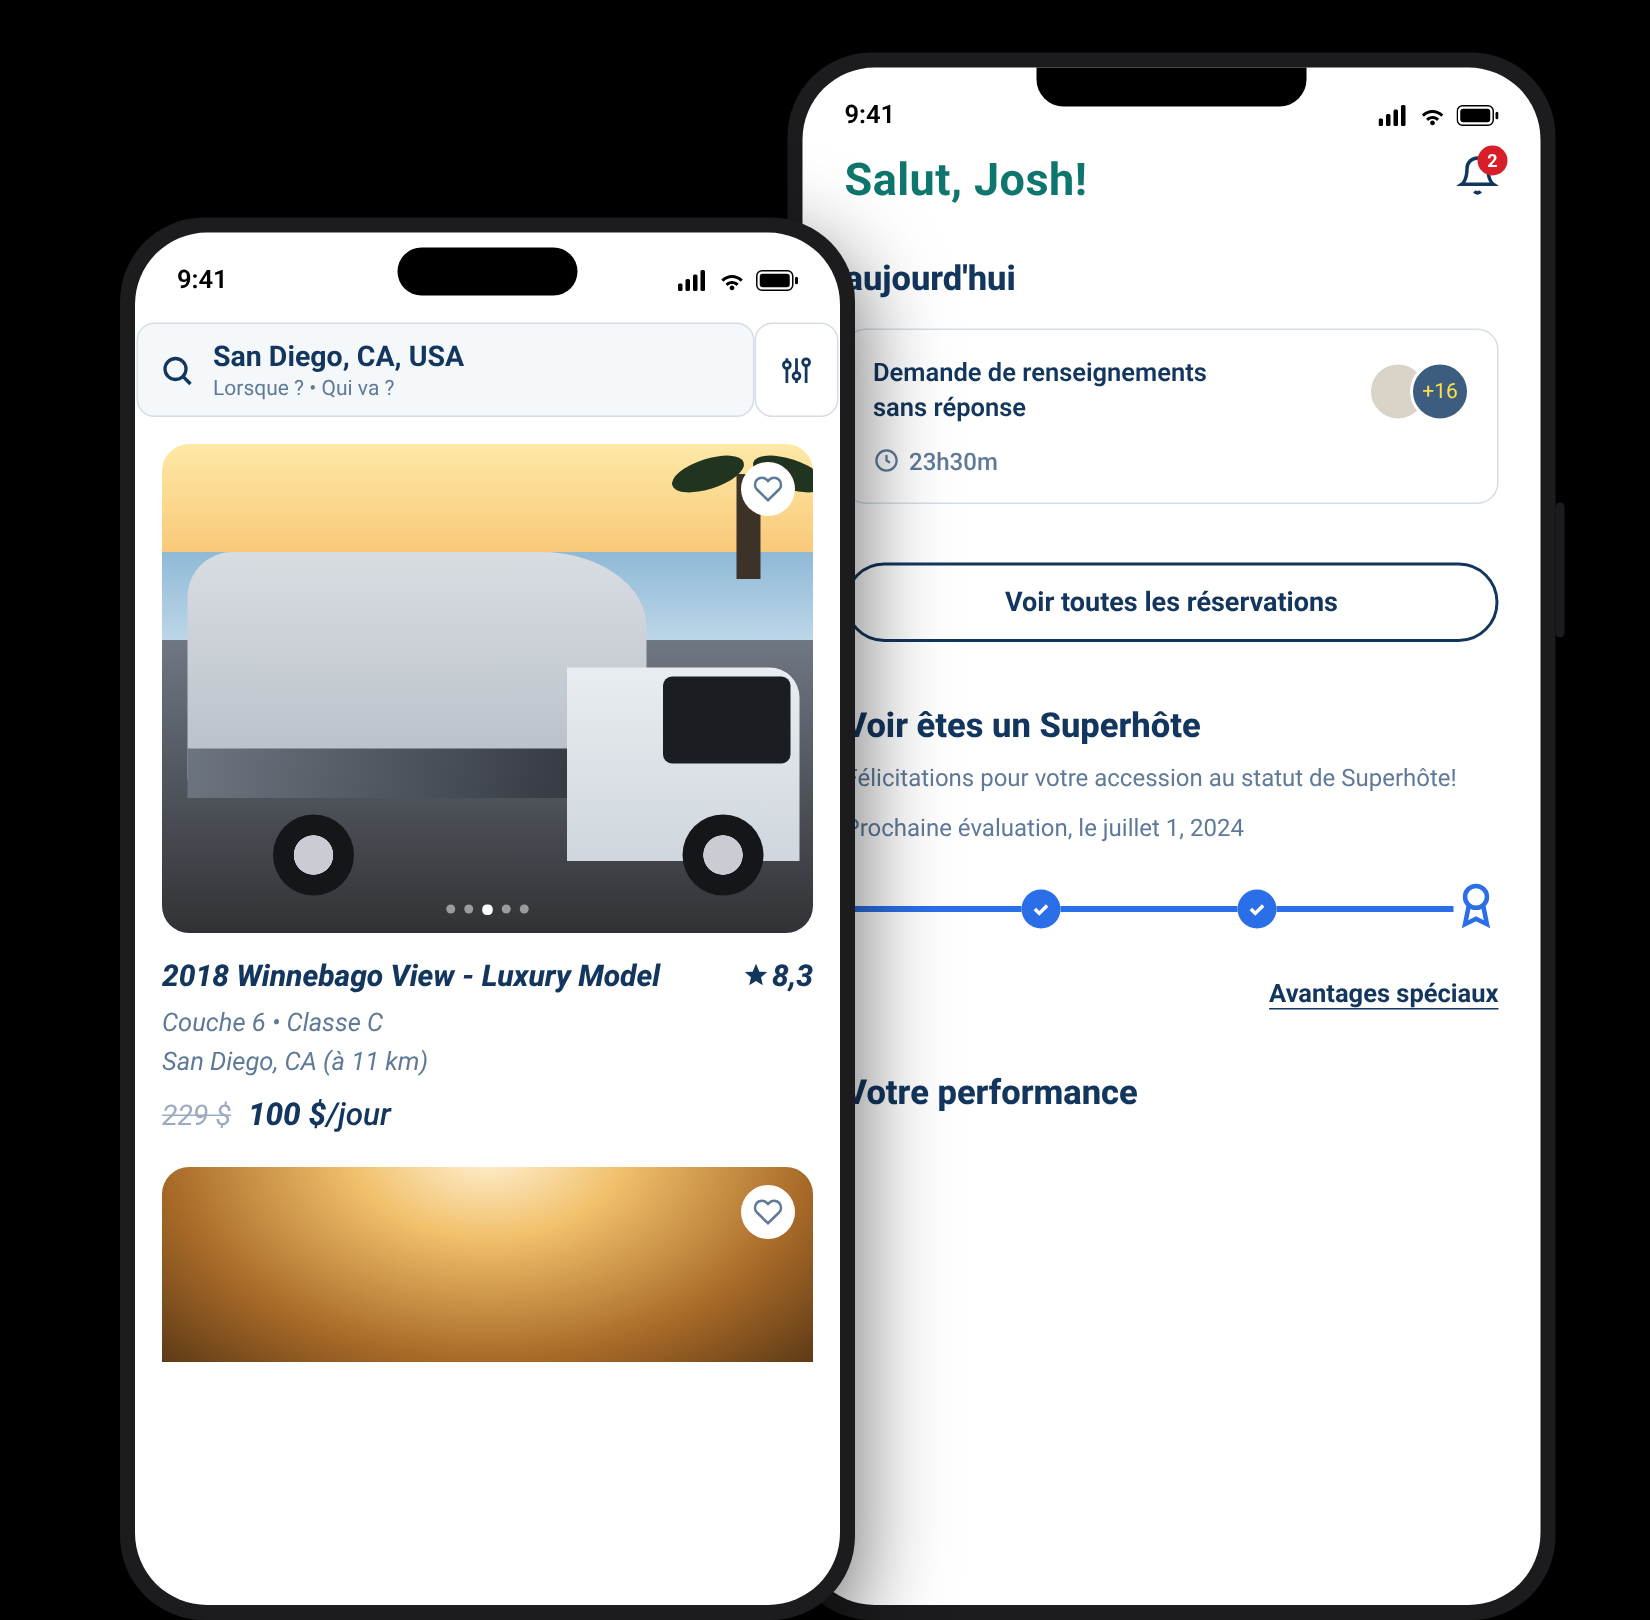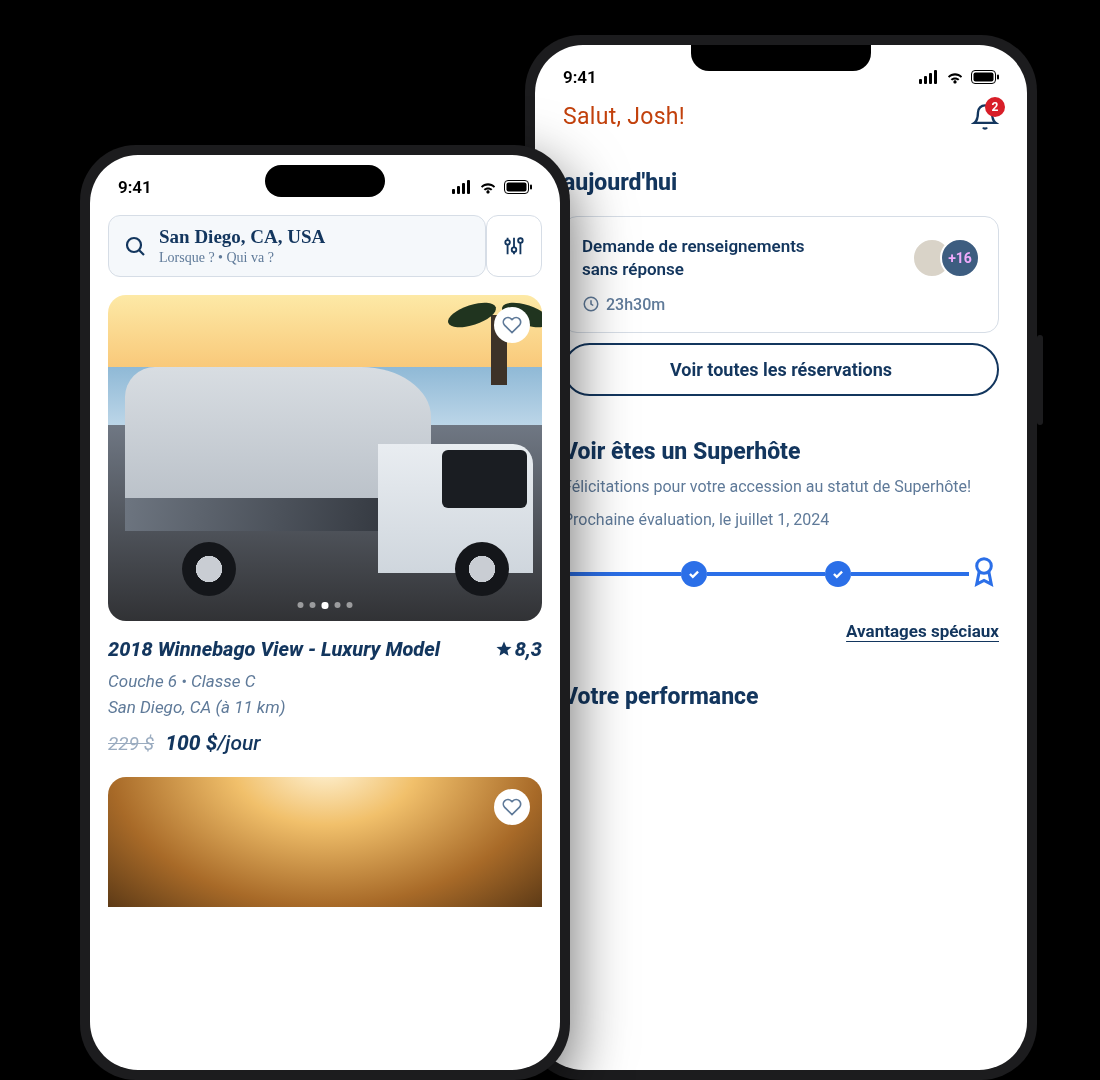--- a/index.html
+++ b/index.html
@@ -79,23 +79,23 @@
   .dash {
     padding: 8px 28px 0;
     color: #173a5e;
   }
   .dash-header {
     display: flex;
     justify-content: space-between;
     align-items: flex-start;
   }
   .dash h1 {
-    font-size: 23px;
-    font-weight: 400;
-    color: #c2410c;
+    font-size: 30px;
+    font-weight: 700;
+    color: #0f766e;
     letter-spacing: .3px;
   }
   .bell-wrap { position: relative; }
   .bell-badge {
     position: absolute;
     top: -6px; right: -6px;
     background: #d81e28;
     color: #fff;
     font-size: 12px;
     font-weight: 700;
@@ -130,33 +130,33 @@
     line-height: 1.35;
   }
   .avatar-stack { display: flex; align-items: center; }
   .avatar {
     width: 40px; height: 40px; border-radius: 20px;
     background: #d9d3c8;
     border: 2px solid #fff;
   }
   .avatar.more {
     background: #3d5d80;
-    color: #f0abfc;
-    font-size: 14px; font-weight: 700;
+    color: #fde047;
+    font-size: 14px; font-weight: 400;
     display: flex; align-items: center; justify-content: center;
     margin-left: -12px;
   }
   .clock-text {
     color: #5f7a99;
     font-size: 16px;
     display: flex; gap: 6px; align-items: center;
     font-weight: 500;
   }
   .outline-btn {
-    margin-top: 10px;
+    margin-top: 39px;
     width: 100%;
     border: 2px solid #13365e;
     background: #fff;
     color: #13365e;
     font-size: 18px;
     font-weight: 700;
     padding: 14px;
     border-radius: 999px;
     text-align: center;
   }
@@ -196,22 +196,21 @@
   .phone-a {
     left: 80px;
     top: 145px;
     width: 490px;
     height: 935px;
     z-index: 10;
   }
   .search-row {
     display: flex;
     gap: 0;
-    padding: 10px 18px 0;
-    font-family: Liberation Serif, serif;
+    padding: 10px 1px 0;
   }
   .search-box {
     flex: 1;
     border: 1px solid #d6dde6;
     border-radius: 12px;
     background: #f5f8fb;
     padding: 10px 14px;
     display: flex; gap: 12px; align-items: center;
   }
   .search-text .loc {

